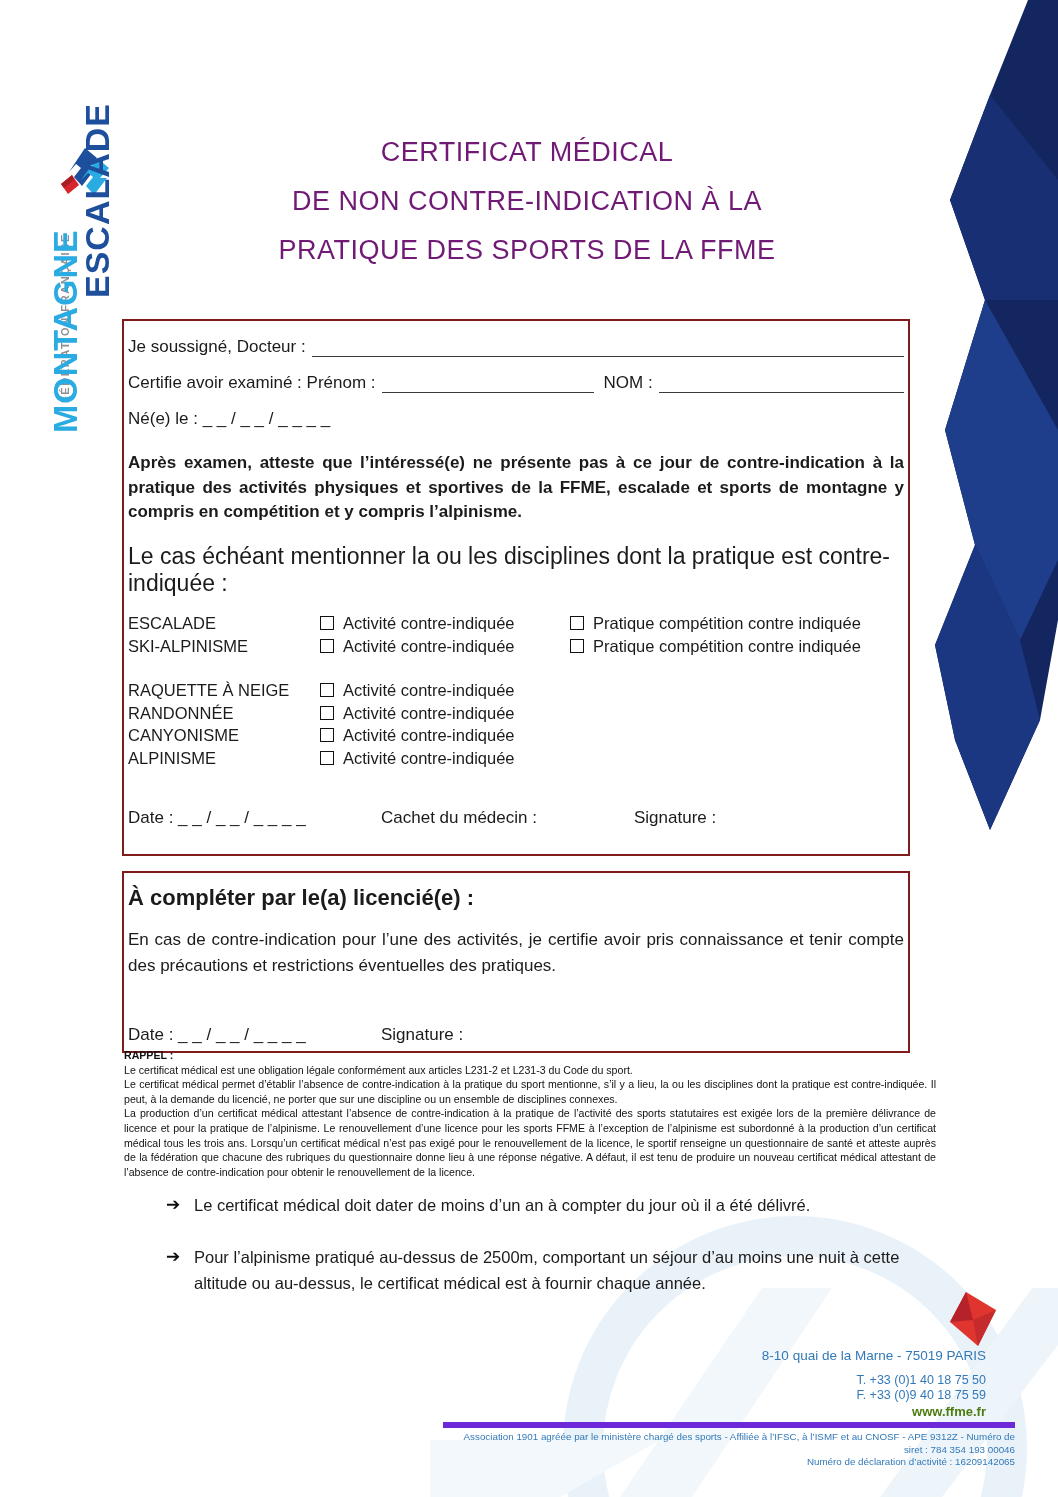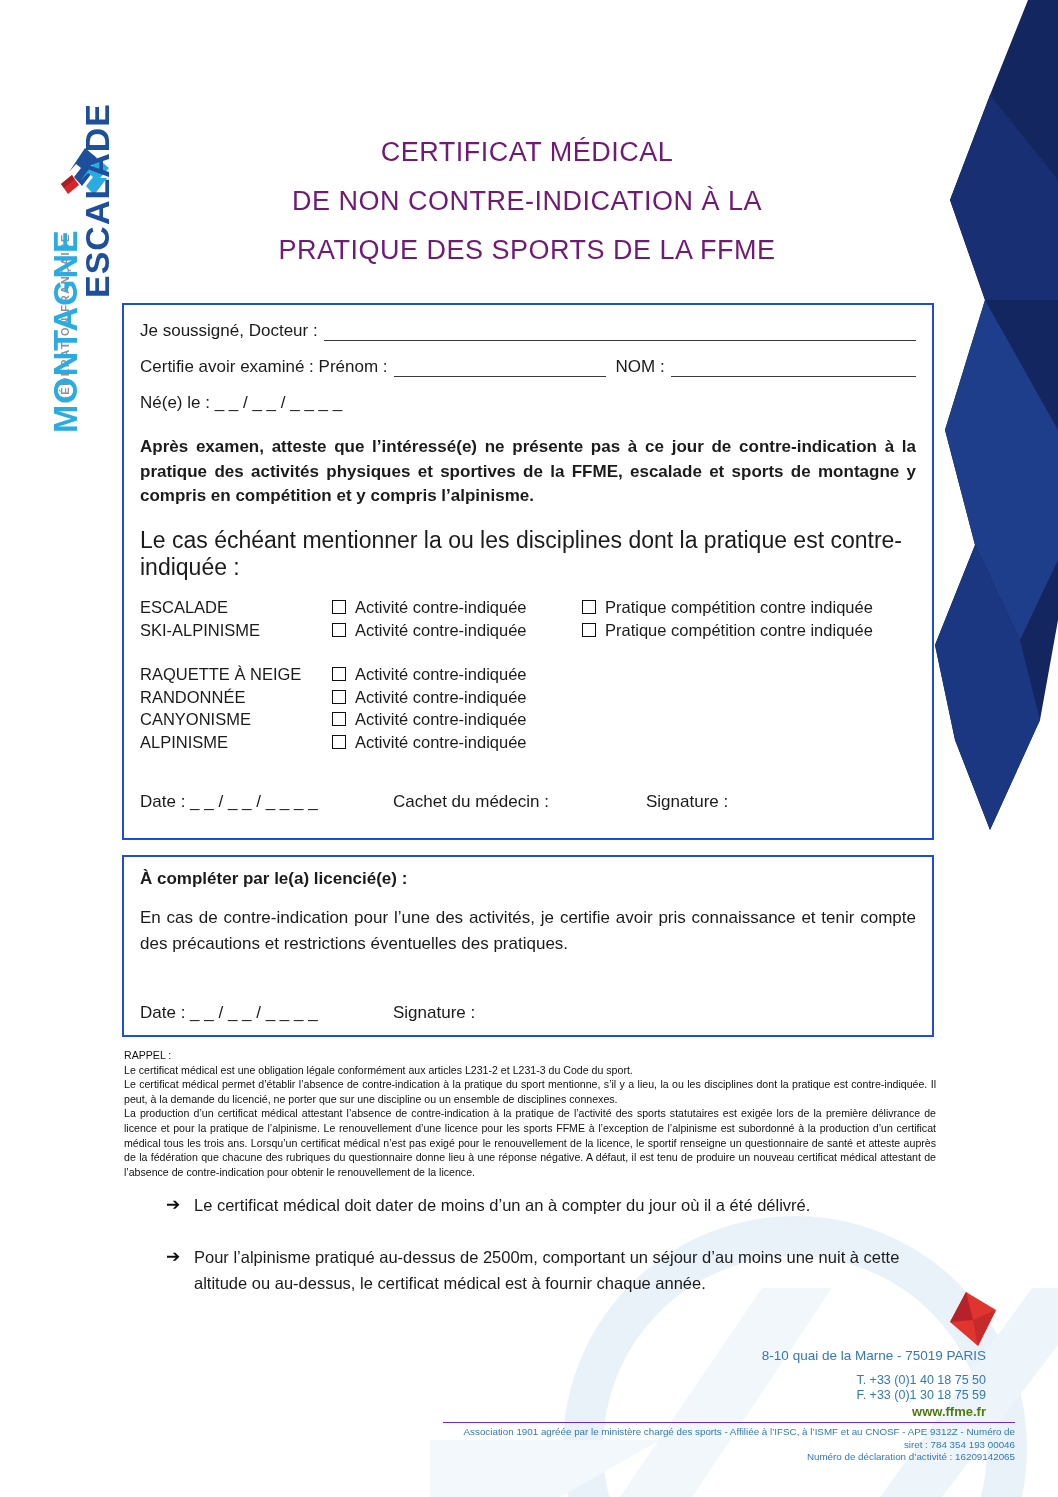--- a/index.html
+++ b/index.html
@@ -13,21 +13,21 @@
   .v-fed{left:71px;top:391px;font-size:11px;letter-spacing:1.6px;color:#8f9094;font-weight:bold;}
   .v-mont{left:85px;top:394px;font-size:34px;font-weight:bold;color:#2aabe2;letter-spacing:1px;}
   .v-esc{left:117px;top:259px;font-size:34px;font-weight:bold;color:#1e4f9c;letter-spacing:1px;}
   .logo-icon{position:absolute;left:55px;top:138px;}
 
   
   .title{position:absolute;left:122px;top:128px;width:810px;text-align:center;
          font-size:27px;line-height:49px;letter-spacing:.5px;color:#701a75;}
 
   
-  .box{position:absolute;left:122px;width:776px;border:2px solid #1d4ed8;background:#fff;padding:12px 16px;}
+  .box{position:absolute;left:122px;width:776px;border:2px solid #7f1d1d;background:#fff;padding:12px 4px;margin-top:16px;}
   .box1{top:303px;height:509px;}
   .box2{top:855px;height:154px;}
 
   .frow{display:flex;align-items:flex-end;margin-top:16px;font-size:17px;}
   .frow:first-child{margin-top:4px;}
   .frow .lbl{white-space:nowrap;}
   .fill{border-bottom:1.4px solid #3a3a3a;height:1.05em;margin-left:6px;}
   .fill.grow{flex:1;}
   .fill.prenom{width:212px;margin-right:10px;}
 
@@ -38,41 +38,41 @@
   .disc-row{display:grid;grid-template-columns:192px 250px 1fr;align-items:center;height:22.5px;}
   .disc-gap{height:22px;}
   .cb{display:inline-block;width:12px;height:12px;border:1.7px solid #111;margin-right:9px;
       vertical-align:-1px;background:#fff;}
   .cbcell{white-space:nowrap;}
 
   .daterow{display:flex;margin-top:38px;font-size:17px;}
   .daterow .c1{width:253px;}
   .daterow .c2{width:253px;}
 
-  .box2 .heading{font-size:17px;font-weight:bold;}
+  .box2 .heading{font-size:22px;font-weight:bold;}
   .box2 .body{margin-top:16px;font-size:17px;line-height:26px;text-align:justify;}
   .box2 .daterow{margin-top:46px;}
 
   
   .rappel{position:absolute;left:124px;top:1048px;width:812px;font-size:10.6px;line-height:14.6px;color:#111;}
-  .rappel .rh{font-weight:normal;}
+  .rappel .rh{font-weight:bold;}
   .rappel p{margin:0;text-align:justify;}
 
   
   .notes{position:absolute;left:166px;top:1192px;width:776px;}
   .note{display:flex;margin-bottom:26px;font-size:16.5px;line-height:26px;}
   .note .arr{width:28px;flex:none;font-size:17px;color:#0c0c0c;}
 
   
   .contact{position:absolute;right:72px;top:1348px;text-align:right;color:#3379b8;}
   .contact .addr{font-size:13.5px;margin-bottom:10px;}
   .contact .tel,.contact .fax{font-size:12.5px;line-height:15px;}
   .contact .site{font-size:13px;font-weight:bold;color:#4d7c0f;margin-top:1px;}
   .diamond{position:absolute;left:946px;top:1290px;}
-  .legal{position:absolute;left:443px;top:1422px;width:572px;border-top:1px solid #6d28d9;
+  .legal{position:absolute;left:443px;top:1422px;width:572px;border-top:6px solid #6d28d9;
          padding-top:3px;text-align:right;font-size:9.8px;line-height:12.5px;color:#3379b8;}
 </style>
 </head>
 <body>
 
 <div class="page">
 
   <svg class="bg" width="1058" height="1497" viewBox="0 0 1058 1497">
 
     <g>
@@ -202,21 +202,21 @@
 
     <svg class="diamond" width="54" height="60" viewBox="0 0 54 60">
       <polygon points="20,2 50,20 32,56 4,32" fill="#e0342f"></polygon>
       <polygon points="20,2 27,30 4,32" fill="#b5222a"></polygon>
       <polygon points="27,30 50,20 32,56" fill="#c52a2c"></polygon>
     </svg>
 
     <div class="contact">
       <div class="addr">8-10 quai de la Marne - 75019 PARIS</div>
       <div class="tel">T. +33 (0)1 40 18 75 50</div>
-      <div class="fax">F. +33 (0)1 30 18 75 59</div>
+      <div class="fax">F. +33 (0)9 40 18 75 59</div>
       <div class="site">www.ffme.fr</div>
     </div>
 
     <div class="legal">
       <div>Association 1901 agréée par le ministère chargé des sports - Affiliée à l’IFSC, à l’ISMF et au CNOSF - APE 9312Z - Numéro de siret : 784 354 193 00046</div>
       <div>Numéro de déclaration d’activité : 16209142065</div>
     </div>
 
   </div>
 </div>

